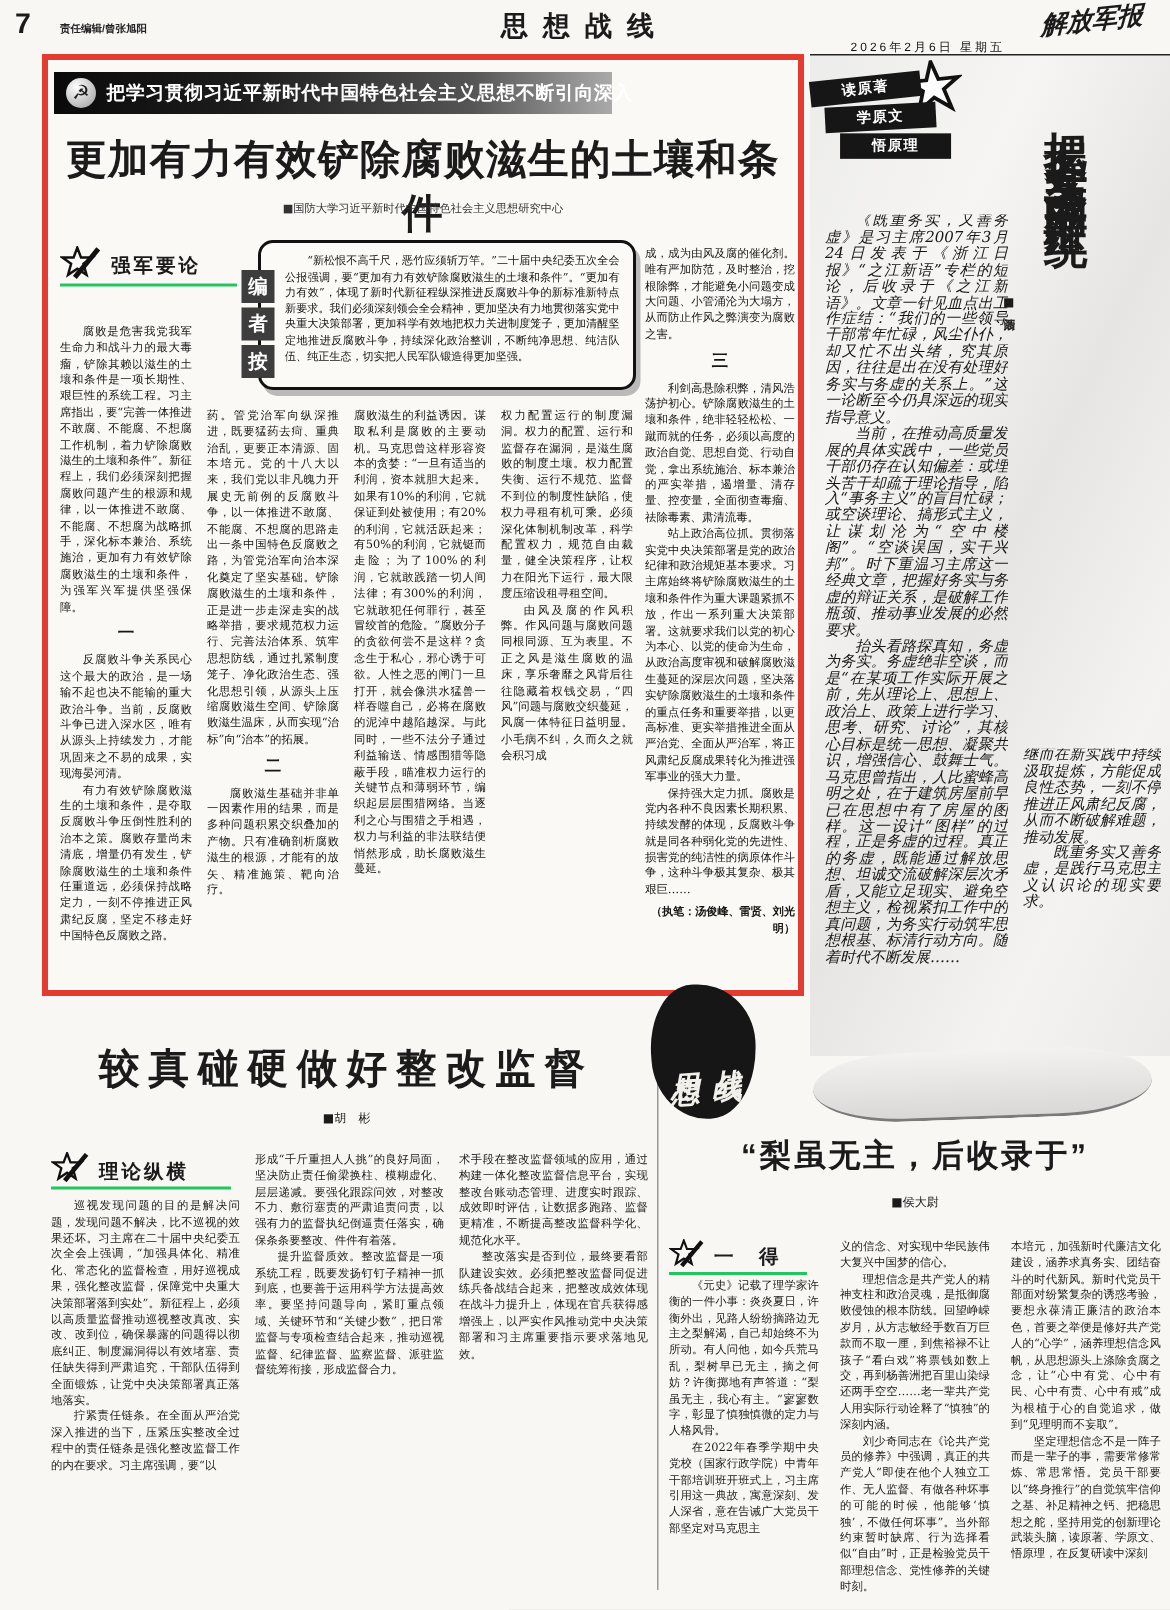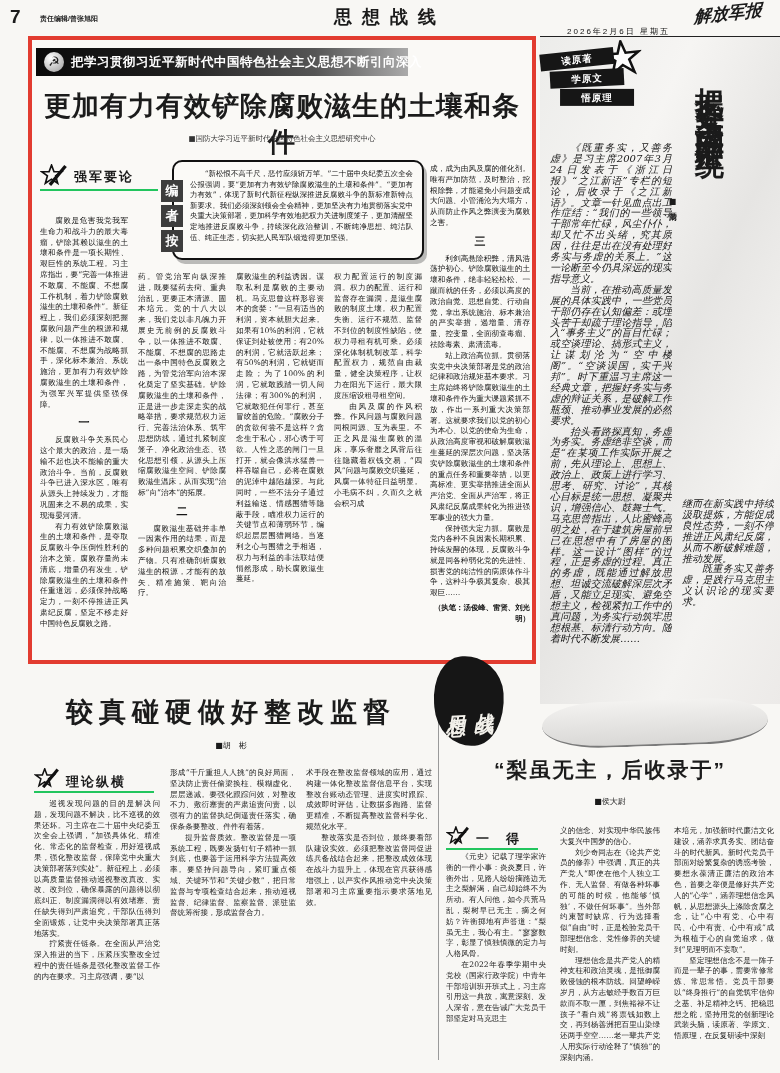--- a/index.html
+++ b/index.html
@@ -248,22 +248,22 @@
           <path d="M14 1 L17 9 L26 9 L19 14 L21.5 23 L14 18 L6.5 23 L9 14 L2 9 L11 9 Z" fill="none" stroke="#111" stroke-width="2"></path>
           <path d="M31 2 L12 25" stroke="#111" stroke-width="4"></path>
         </svg>
         <span class="lbl">一　得</span>
       </div>
       <p>《元史》记载了理学家许衡的一件小事：炎炎夏日，许衡外出，见路人纷纷摘路边无主之梨解渴，自己却始终不为所动。有人问他，如今兵荒马乱，梨树早已无主，摘之何妨？许衡掷地有声答道：“梨虽无主，我心有主。”寥寥数字，彰显了慎独慎微的定力与人格风骨。</p>
       <p>在2022年春季学期中央党校（国家行政学院）中青年干部培训班开班式上，习主席引用这一典故，寓意深刻、发人深省，意在告诫广大党员干部坚定对马克思主</p>
     </div>
     <div class="br-col brc2">
       <p class="cont">义的信念、对实现中华民族伟大复兴中国梦的信心。</p>
+      <p>理想信念是共产党人的精神支柱和政治灵魂，是抵御腐败侵蚀的根本防线。回望峥嵘岁月，从方志敏经手数百万巨款而不取一厘，到焦裕禄不让孩子“看白戏”将票钱如数上交，再到杨善洲把百里山染绿还两手空空……老一辈共产党人用实际行动诠释了“慎独”的深刻内涵。</p>
       <p>刘少奇同志在《论共产党员的修养》中强调，真正的共产党人“即使在他个人独立工作、无人监督、有做各种坏事的可能的时候，他能够‘慎独’，不做任何坏事”。当外部约束暂时缺席、行为选择看似“自由”时，正是检验党员干部理想信念、党性修养的关键时刻。</p>
-      <p>理想信念是共产党人的精神支柱和政治灵魂，是抵御腐败侵蚀的根本防线。回望峥嵘岁月，从方志敏经手数百万巨款而不取一厘，到焦裕禄不让孩子“看白戏”将票钱如数上交，再到杨善洲把百里山染绿还两手空空……老一辈共产党人用实际行动诠释了“慎独”的深刻内涵。</p>
     </div>
     <div class="br-col brc3">
       <p class="cont">本培元，加强新时代廉洁文化建设，涵养求真务实、团结奋斗的时代新风。新时代党员干部面对纷繁复杂的诱惑考验，要想永葆清正廉洁的政治本色，首要之举便是修好共产党人的“心学”，涵养理想信念风帆，从思想源头上涤除贪腐之念，让“心中有党、心中有民、心中有责、心中有戒”成为根植于心的自觉追求，做到“见理明而不妄取”。</p>
       <p>坚定理想信念不是一阵子而是一辈子的事，需要常修常炼、常思常悟。党员干部要以“终身推行”的自觉筑牢信仰之基、补足精神之钙、把稳思想之舵，坚持用党的创新理论武装头脑，读原著、学原文、悟原理，在反复研读中深刻</p>
     </div>
   </div>
 
   <div class="seal">
     <span class="sc">思想</span>
     <span class="sc">战线</span>

